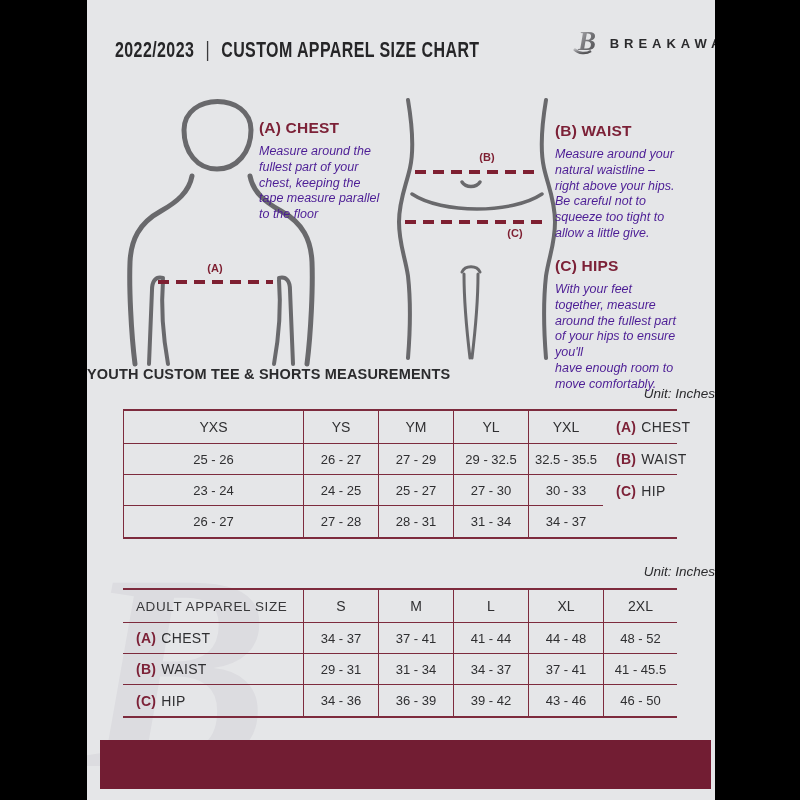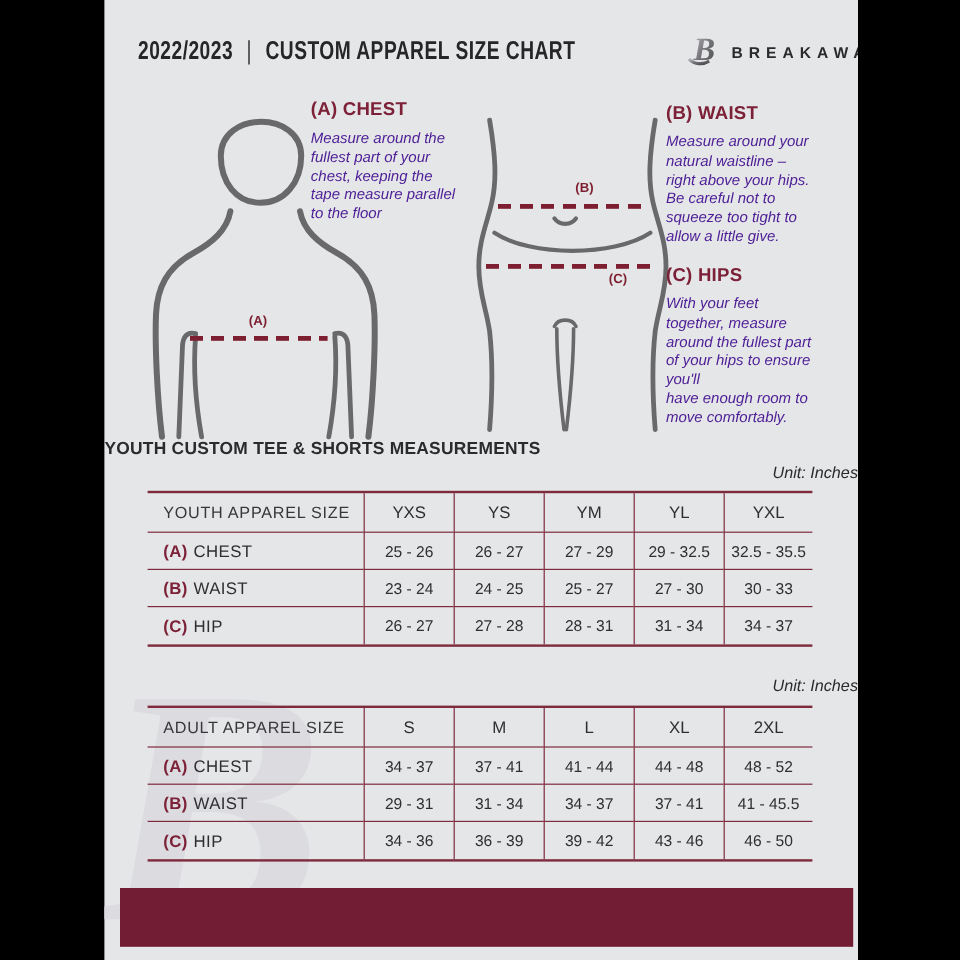--- a/index.html
+++ b/index.html
@@ -12,21 +12,21 @@
     background:#e5e6e8; overflow:hidden;
   }
   .watermark {
     position:absolute; left:-4px; top:532px; z-index:0;
     font-family:"Liberation Serif", serif; font-style:italic; font-weight:700;
     font-size:280px; line-height:1; color:#dcdce0; user-select:none;
   }
   
   .hdr {
     position:absolute; left:28px; right:26px; top:25px; height:36px; z-index:1;
-    display:flex; justify-content:space-between; align-items:center;
+    display:flex; justify-content:space-between; align-items:flex-end;
   }
   .hdr-title {
     font-weight:800; font-size:20px; color:#262628; white-space:nowrap;
     transform:scale(0.8,1.08); transform-origin:left center; letter-spacing:0.5px;
   }
   .hdr-sep { margin:0 14px; font-weight:400; color:#3a3a3c; }
   .brand { display:flex; align-items:center; gap:9px; }
   .brand-name { font-weight:700; font-size:13px; letter-spacing:5px; color:#2b2b2d; }
   
   .fig { position:absolute; z-index:0; }
@@ -34,21 +34,21 @@
   .dash {
     position:absolute; height:4px; z-index:1;
     background:repeating-linear-gradient(90deg,#7e1f31 0 11px,transparent 11px 18px);
   }
   .dlabel {
     position:absolute; z-index:1; width:30px; text-align:center;
     font-size:11px; font-weight:700; color:#7e1f31;
   }
   
   .mblock { position:absolute; z-index:1; }
-  .m-head { font-weight:800; font-size:15.5px; color:#7c2137; letter-spacing:0.2px; }
+  .m-head { font-weight:800; font-size:15.5px; color:#7c2137; letter-spacing:0.2px;margin-top:36px; }
   .m-body {
     margin-top:7px; font-style:italic; font-size:12.5px; line-height:15.8px;
     color:#4c1d95; white-space:pre-line;
   }
   
   .tbl-title {
     position:absolute; left:0; width:100%; z-index:1;
     font-weight:700; font-size:14.5px; color:#2b2b2d; letter-spacing:0.2px;
   }
   .tbl-unit {
@@ -159,21 +159,20 @@
 right above your hips.
 Be careful not to
 squeeze too tight to
 allow a little give.</div>
   </div>
 
   <div class="tbl-title" style="top:366px;">YOUTH CUSTOM TEE &amp; SHORTS MEASUREMENTS</div>
   <div class="tbl-unit" style="top:386px;">Unit: Inches</div>
 
   <div class="size-grid" style="top:409px;">
-    <div class="cell cell-label head-label bb">YOUTH APPAREL SIZE</div>
     <div class="cell head-size bl bb">YXS</div>
     <div class="cell head-size bl bb">YS</div>
     <div class="cell head-size bl bb">YM</div>
     <div class="cell head-size bl bb">YL</div>
     <div class="cell head-size bl bb">YXL</div>
 
     <div class="cell cell-label row-label bb">
         <span class="ltr">(A)</span>
         <span>CHEST</span>
       </div>

